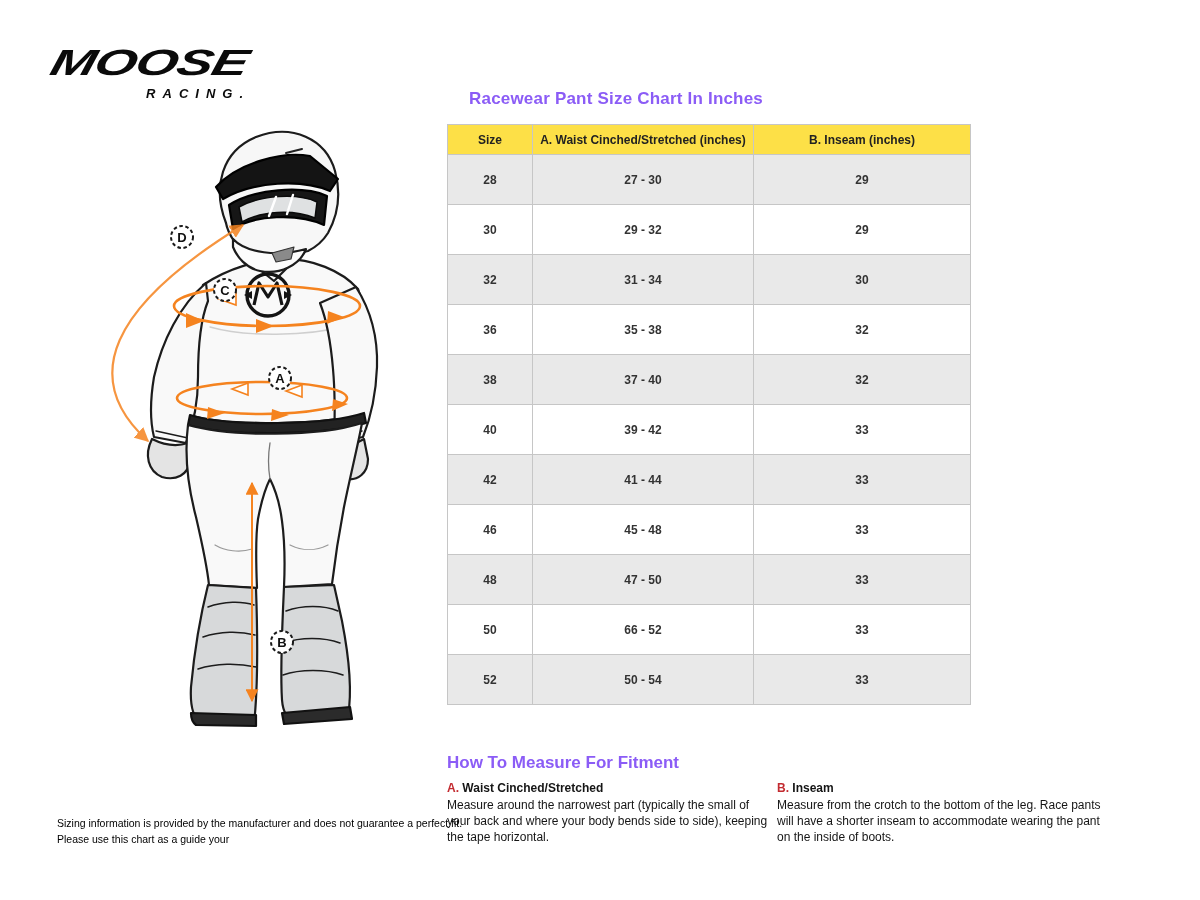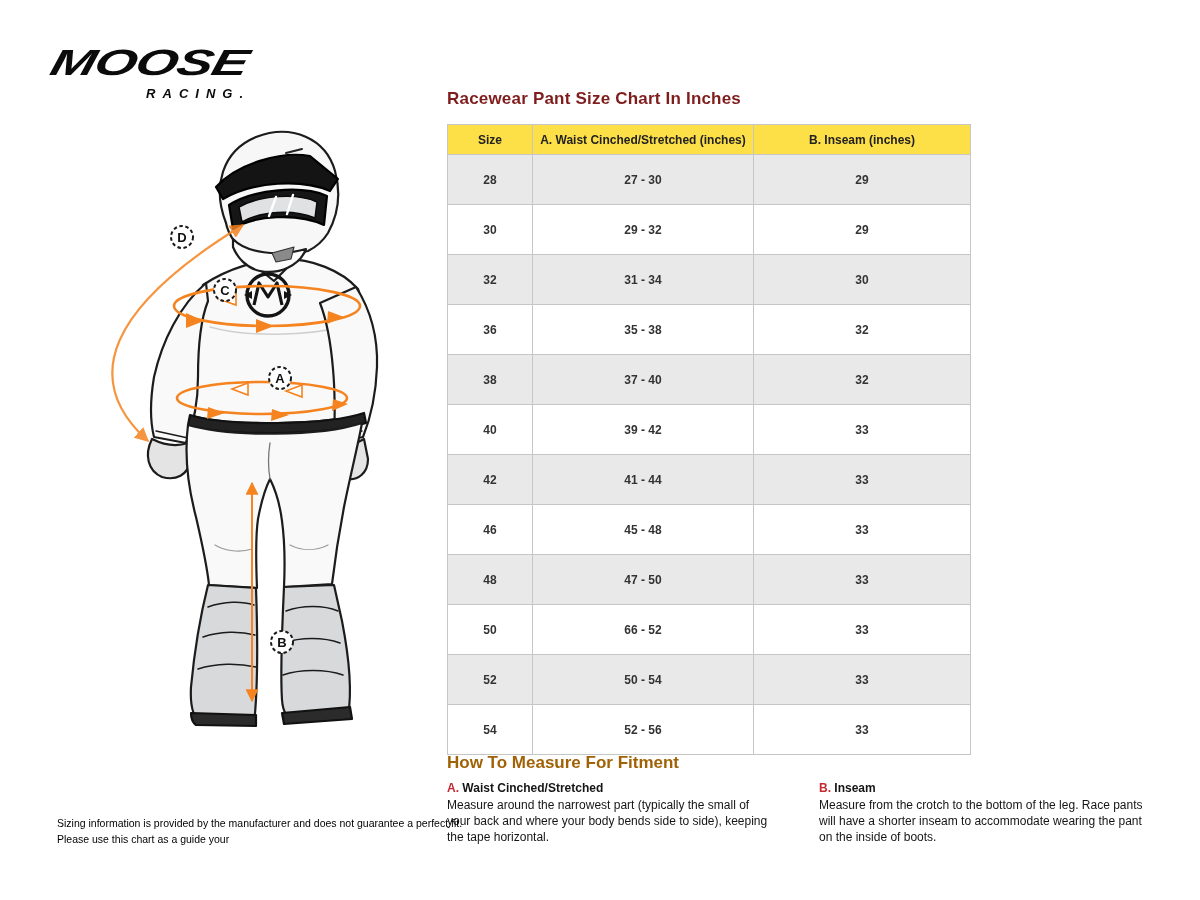--- a/index.html
+++ b/index.html
@@ -20,35 +20,35 @@
   }
   .logo-racing {
     font-size:13px; font-weight:bold; font-style:italic;
     letter-spacing:7px; text-align:right; margin-top:-10px; padding-right:6px;
   }
 
   
   .figure { position:absolute; left:40px; top:125px; width:360px; height:620px; }
 
   
-  .chart-title { position:absolute; left:447px; top:89px; font-size:17px; font-weight:bold; color:#7f1d1d; letter-spacing:0.2px; }
+  .chart-title { position:absolute; left:469px; top:89px; font-size:17px; font-weight:bold; color:#8b5cf6; letter-spacing:0.2px; }
   .size-table { position:absolute; left:447px; top:124px; border-collapse:collapse; table-layout:fixed; border:1px solid #ababab; }
   .size-table th, .size-table td {
     border:1px solid #c6c6c6; text-align:center; vertical-align:middle;
     font-size:12px; font-weight:bold; color:#333;
   }
   .size-table th { height:30px; background:#fde047; color:#222; }
   .size-table td { height:50px; background:#fff; }
   .size-table tbody tr:nth-child(odd) td { background:#e9e9e9; }
 
   
-  .howto-title { position:absolute; left:447px; top:753px; font-size:17px; font-weight:bold; color:#a16207; }
+  .howto-title { position:absolute; left:447px; top:753px; font-size:17px; font-weight:bold; color:#8b5cf6; }
   .measure-item { position:absolute; top:780px; font-size:12px; color:#151515; line-height:1.34; }
   .measure-item.a { left:447px; width:322px; }
-  .measure-item.b { left:819px; width:330px; }
+  .measure-item.b { left:777px; width:330px; }
   .measure-head { font-weight:bold; margin-bottom:1px; }
   .measure-letter { color:#c32b30; }
 
   
   .disclaimer { position:absolute; left:57px; top:816px; font-size:10.5px; color:#000; line-height:1.5; }
 </style>
 </head>
 <body>
 
 <div class="page">
@@ -222,25 +222,20 @@
         <tr>
           <td>50</td>
           <td>66 - 52</td>
           <td>33</td>
         </tr>
         <tr>
           <td>52</td>
           <td>50 - 54</td>
           <td>33</td>
         </tr>
-        <tr>
-          <td>54</td>
-          <td>52 - 56</td>
-          <td>33</td>
-        </tr>
       </tbody>
   </table>
 
   <div class="howto-title">How To Measure For Fitment</div>
 
   <div class="measure-item a">
     <div class="measure-head">
       <span class="measure-letter">A.</span>
       <span>Waist Cinched/Stretched</span>
     </div>

